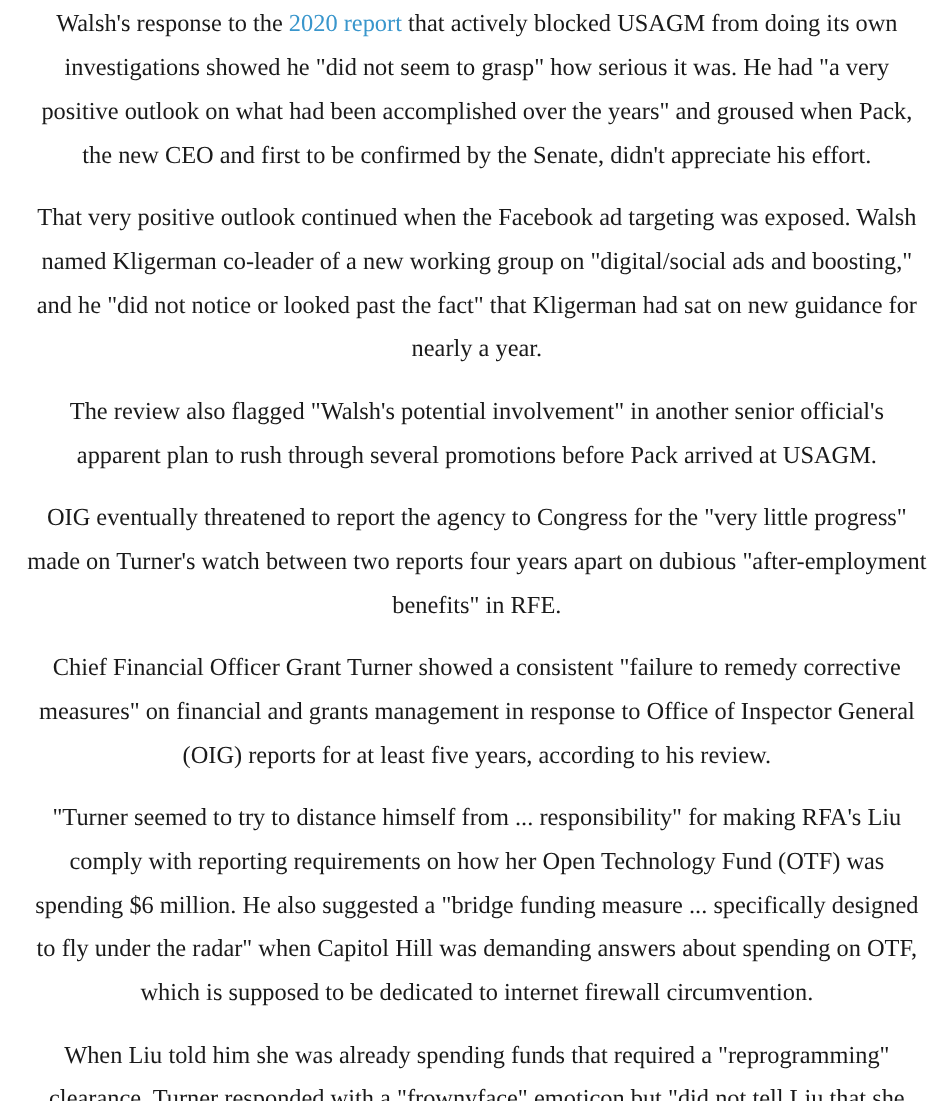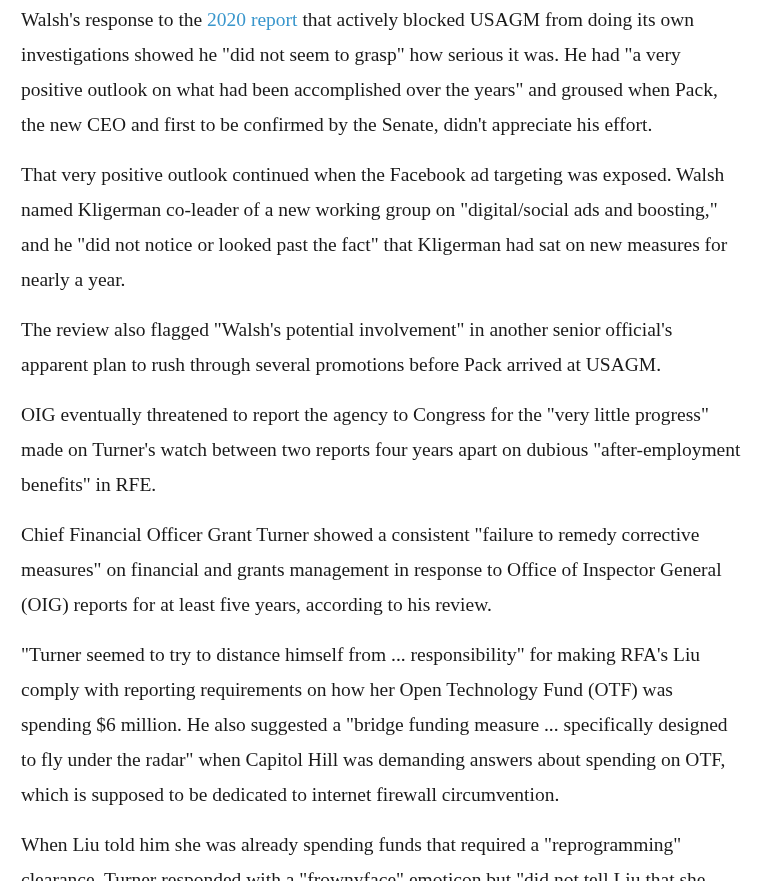--- a/index.html
+++ b/index.html
@@ -16,31 +16,32 @@
     box-sizing: border-box;
     width: 760px;
     padding: 2px 18px 0 21px;
     font-family: "Liberation Serif", serif;
     font-size: 19.5px;
     line-height: 35px;
     color: var(--text-color, #1a1a1a);
   }
   main p {
     margin: 0 0 15px 0;
+    text-align: center;
   }
   main a {
     color: var(--link-color, #3996cc);
     text-decoration: none;
     cursor: pointer;
   }
 </style>
 </head>
 <body style="background: rgb(255, 255, 255);">
 
 <main data-name="article-content">
     <p data-name="paragraph"><span data-name="paragraph-text">Walsh's response to the </span><a href="#" data-name="link-2020-report">2020 report</a><span data-name="paragraph-text"> that actively blocked USAGM from doing its own investigations showed he "did not seem to grasp" how serious it was. He had "a very positive outlook on what had been accomplished over the years" and groused when Pack, the new CEO and first to be confirmed by the Senate, didn't appreciate his effort.</span></p>
-    <p data-name="paragraph"><span data-name="paragraph-text">That very positive outlook continued when the Facebook ad targeting was exposed. Walsh named Kligerman co-leader of a new working group on "digital/social ads and boosting," and he "did not notice or looked past the fact" that Kligerman had sat on new measures for nearly a year.</span></p>
+    <p data-name="paragraph"><span data-name="paragraph-text">That very positive outlook continued when the Facebook ad targeting was exposed. Walsh named Kligerman co-leader of a new working group on "digital/social ads and boosting," and he "did not notice or looked past the fact" that Kligerman had sat on new guidance for nearly a year.</span></p>
     <p data-name="paragraph"><span data-name="paragraph-text">The review also flagged "Walsh's potential involvement" in another senior official's apparent plan to rush through several promotions before Pack arrived at USAGM.</span></p>
     <p data-name="paragraph"><span data-name="paragraph-text">OIG eventually threatened to report the agency to Congress for the "very little progress" made on Turner's watch between two reports four years apart on dubious "after-employment benefits" in RFE.</span></p>
     <p data-name="paragraph"><span data-name="paragraph-text">Chief Financial Officer Grant Turner showed a consistent "failure to remedy corrective measures" on financial and grants management in response to Office of Inspector General (OIG) reports for at least five years, according to his review.</span></p>
     <p data-name="paragraph"><span data-name="paragraph-text">"Turner seemed to try to distance himself from ... responsibility" for making RFA's Liu comply with reporting requirements on how her Open Technology Fund (OTF) was spending $6 million. He also suggested a "bridge funding measure ... specifically designed to fly under the radar" when Capitol Hill was demanding answers about spending on OTF, which is supposed to be dedicated to internet firewall circumvention.</span></p>
     <p data-name="paragraph"><span data-name="paragraph-text">When Liu told him she was already spending funds that required a "reprogramming" clearance, Turner responded with a "frownyface" emoticon but "did not tell Liu that she</span></p>
   </main>
 
 </body></html>

